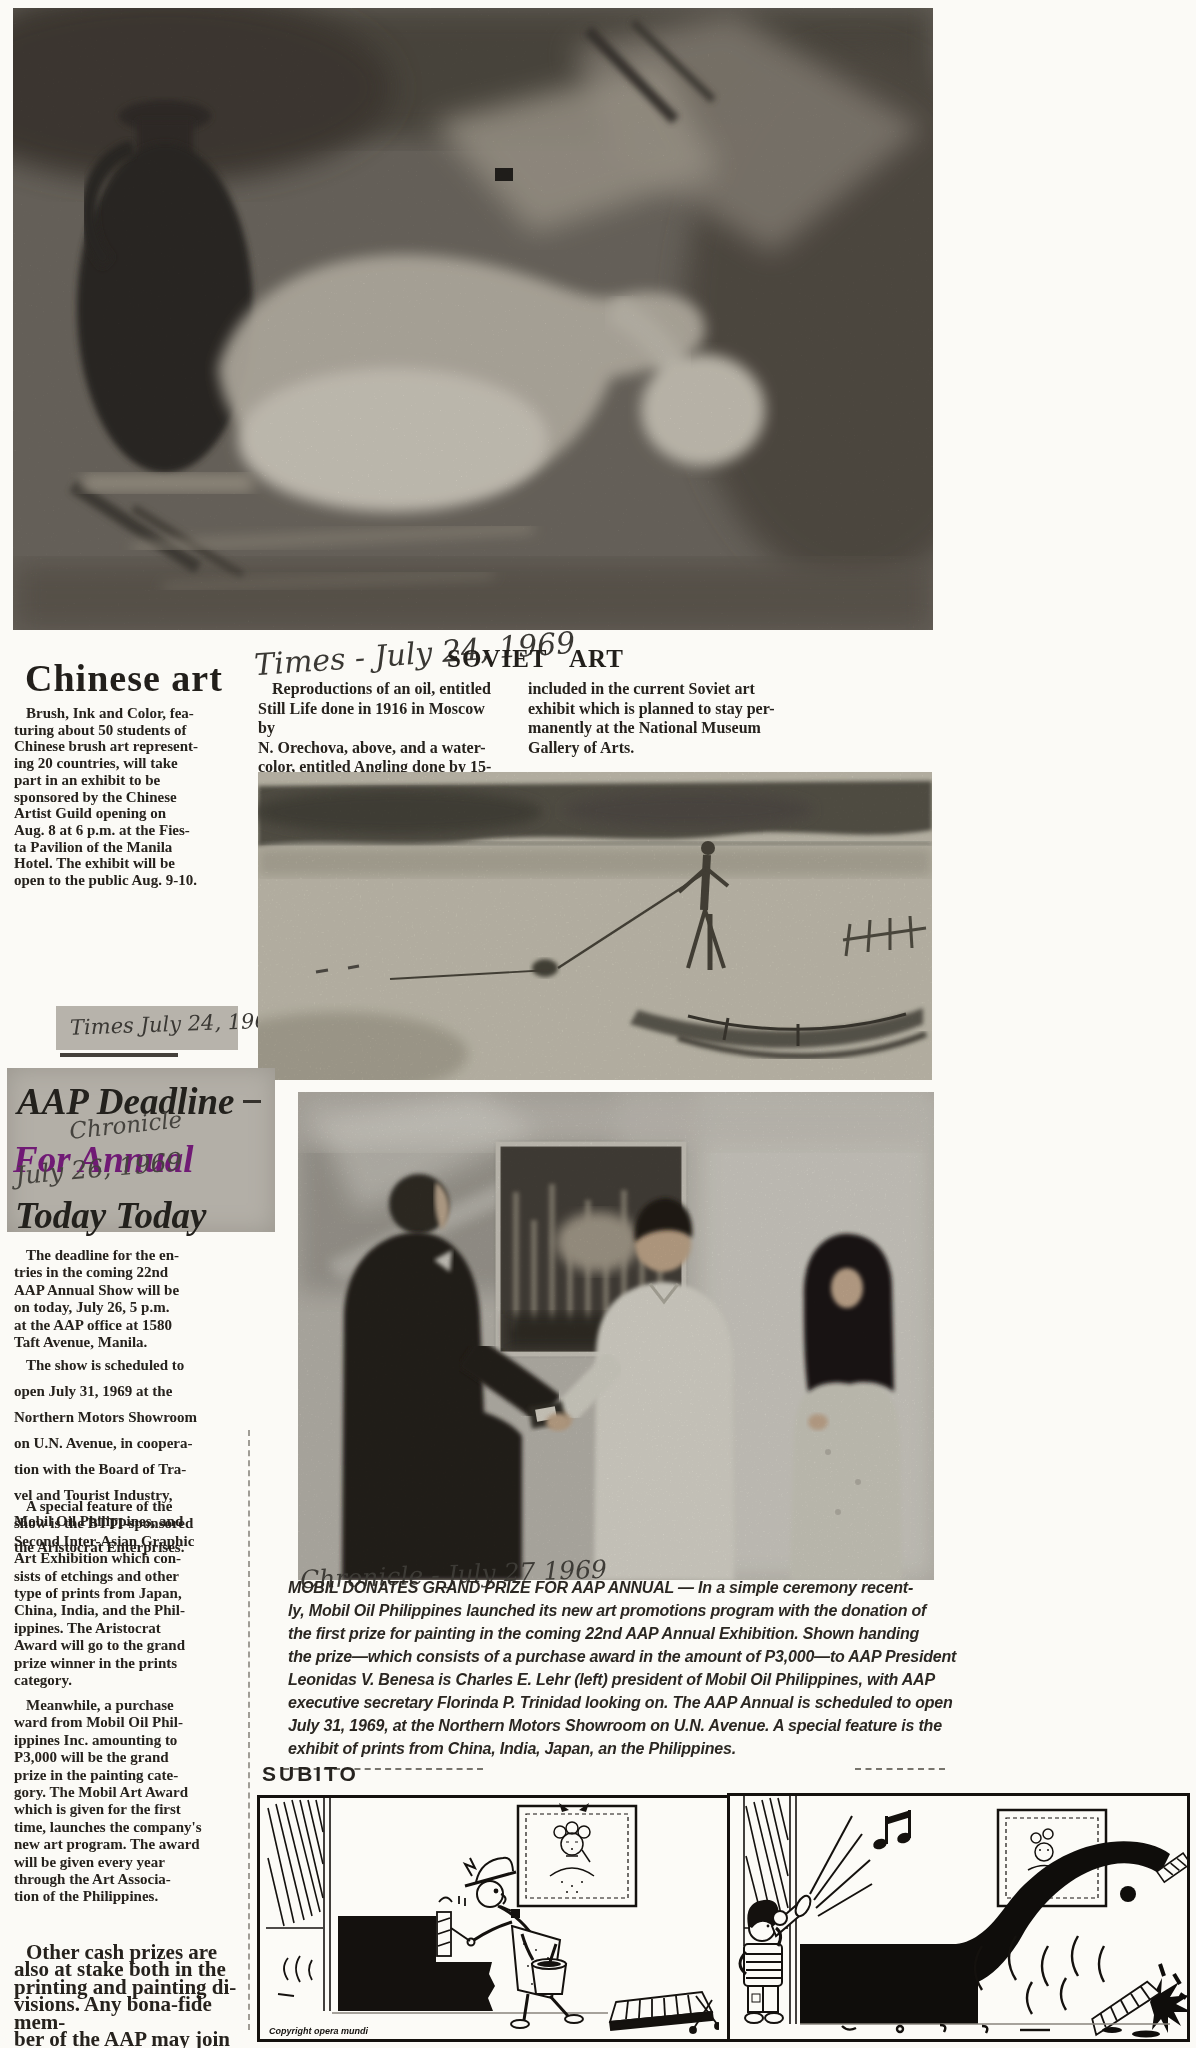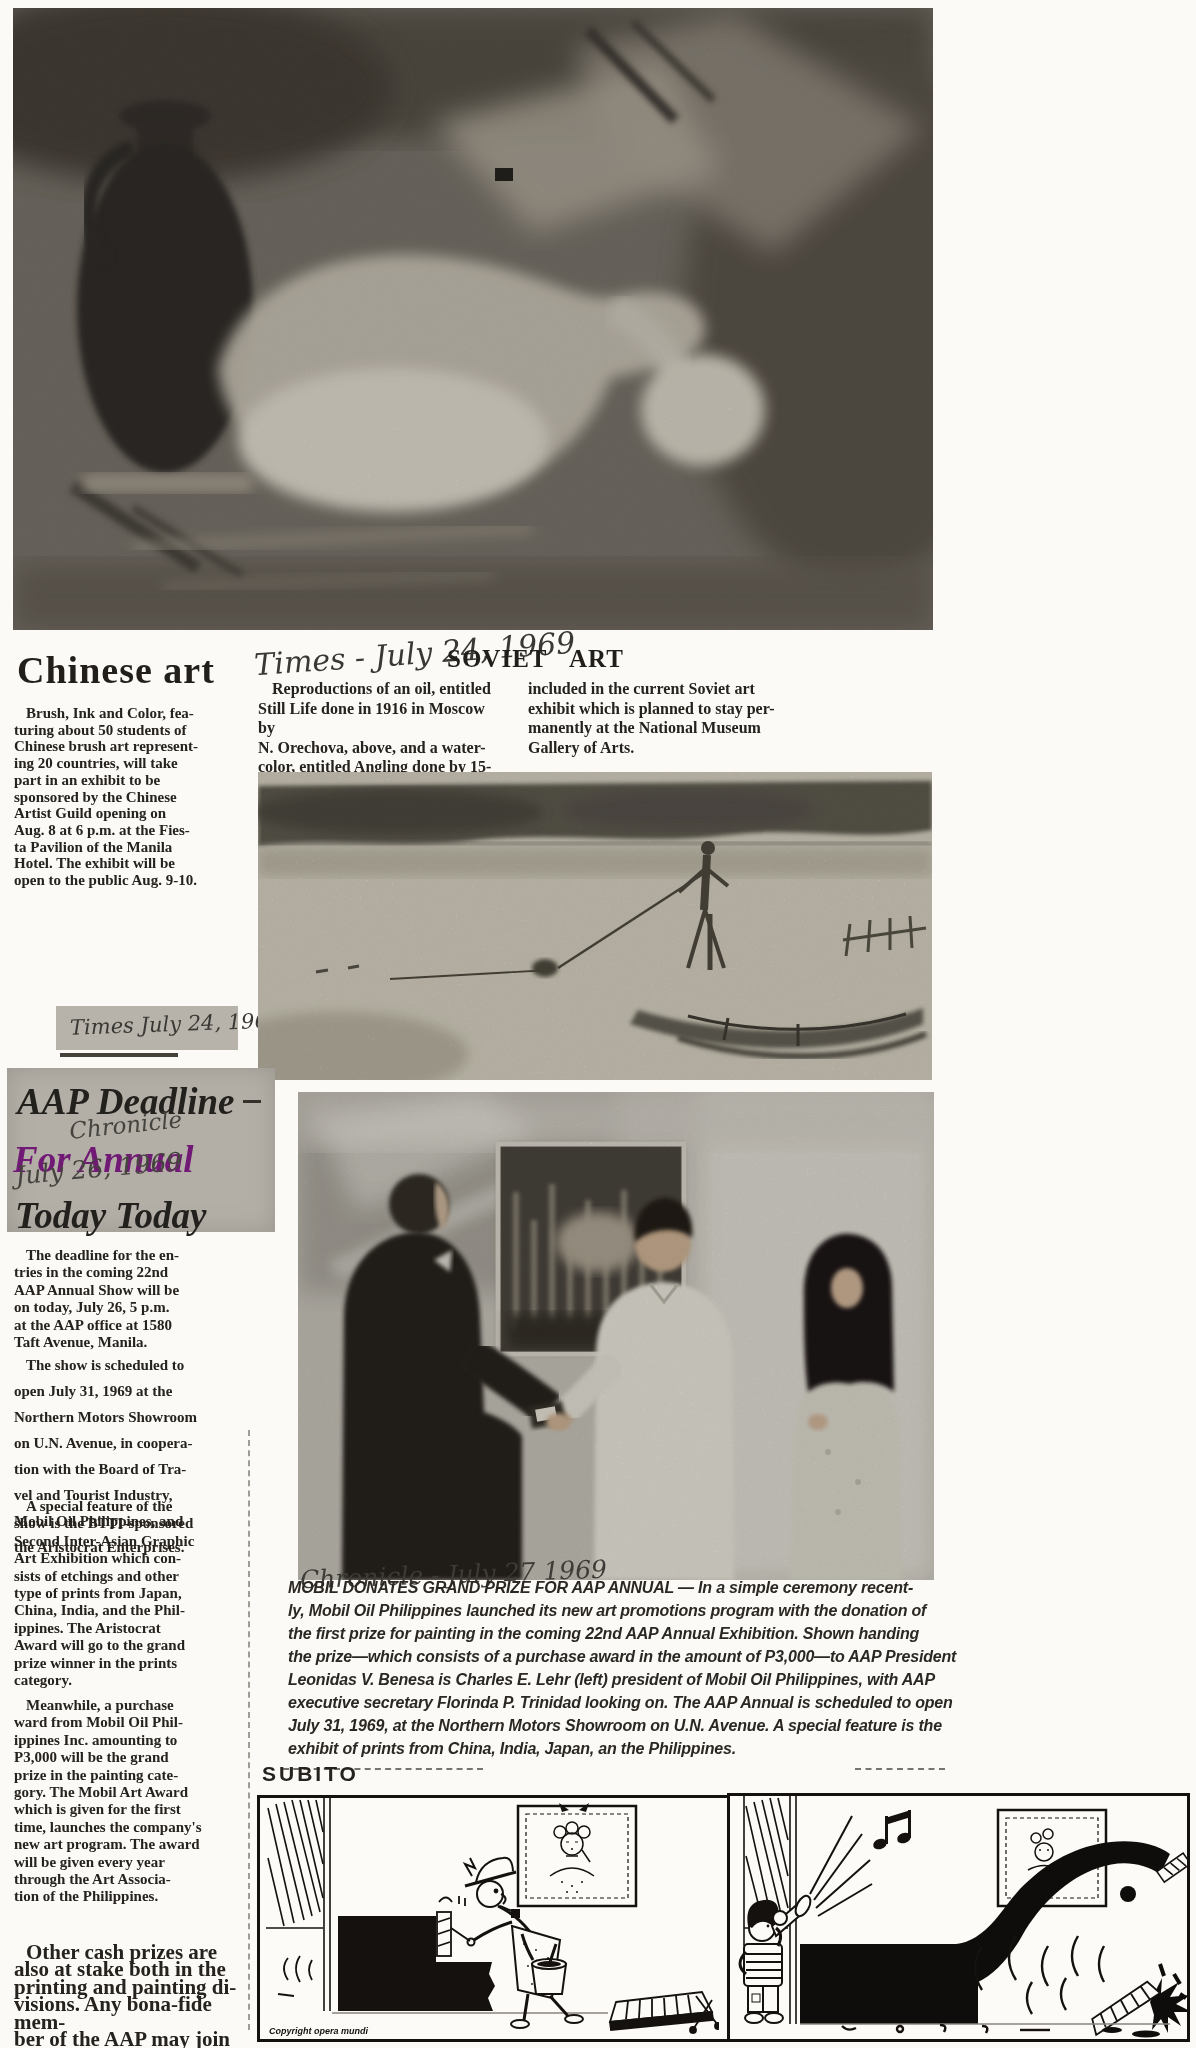--- a/index.html
+++ b/index.html
@@ -1,20 +1,20 @@
 <!DOCTYPE html>
 <html><head>
 <meta charset="utf-8">
 <style>
   html,body{margin:0;padding:0;background:#e9e7e1;}
   #page{position:relative;width:1196px;height:2048px;background:#fbfaf6;overflow:hidden;
         font-family:"Liberation Serif",serif;color:#221f1b;}
   .abs{position:absolute;}
   .col{white-space:pre-line;font-weight:700;color:#26221d;}
-  .headline{font-weight:700;margin:0;}
+  .headline{font-weight:700;margin:8px;}
   .hand{font-family:"DejaVu Serif",serif;font-style:italic;color:#3a3834;white-space:nowrap;}
   .caption{font-family:"Liberation Sans",sans-serif;font-style:italic;font-weight:700;
            color:#2b2722;white-space:pre-line;}
   .rule-dash-v{border-left:2px dashed #6f6b62;opacity:.65;}
   .rule-dash-h{border-top:2px dashed #57534b;opacity:.8;}
   svg{display:block;}
 </style>
 </head>
 <body>
 

